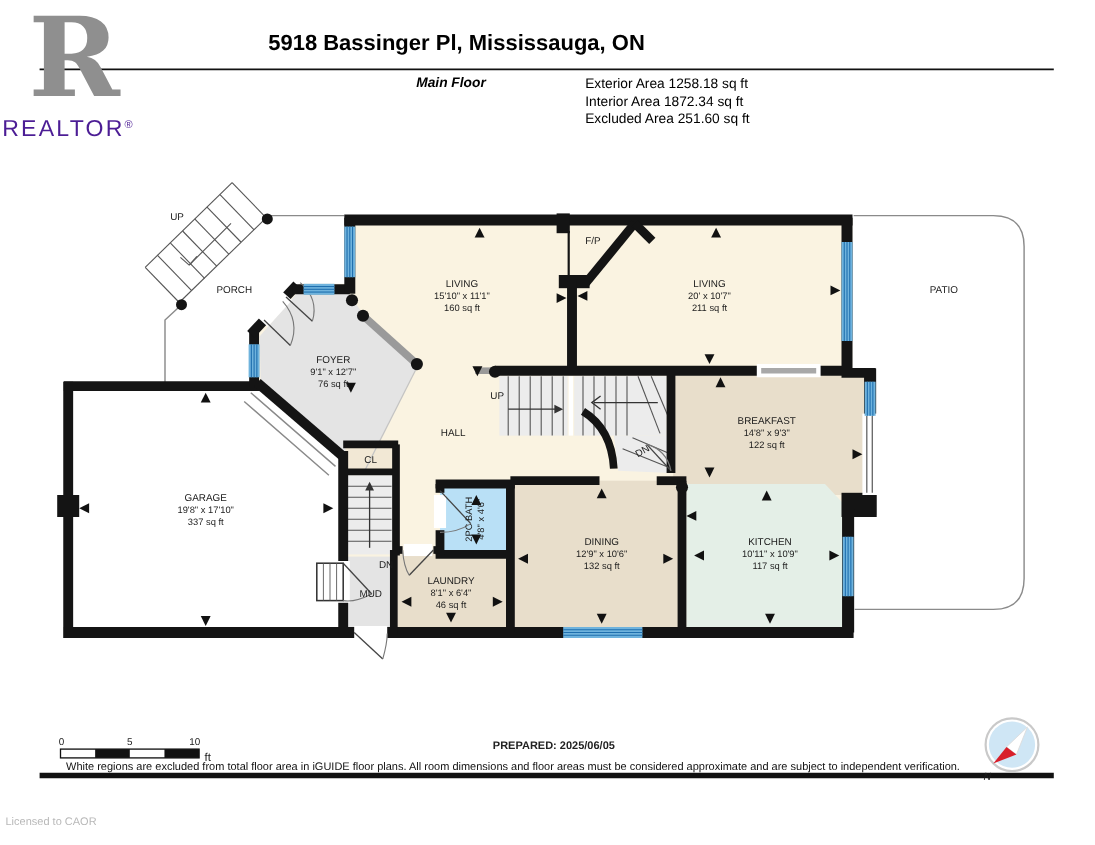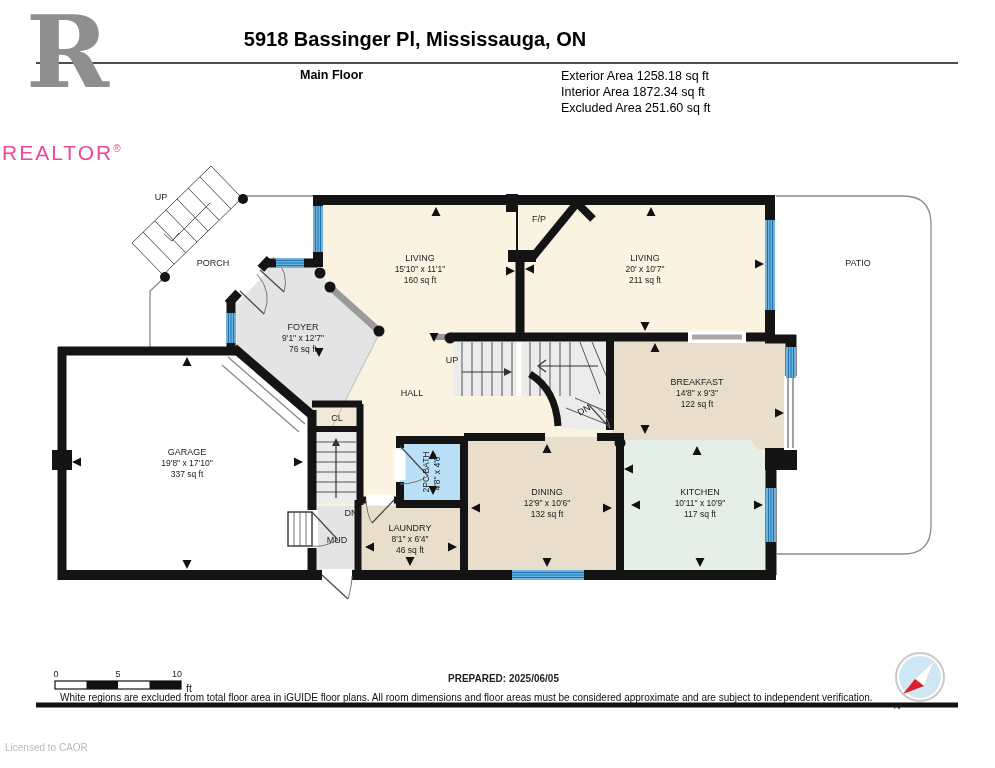--- a/index.html
+++ b/index.html
@@ -12,25 +12,25 @@
   .wall{stroke:#141414;fill:none;stroke-linecap:butt;}
   .thin{stroke:#8a8a8a;stroke-width:1.3;fill:none;}
   .tread{stroke:#555;stroke-width:1;fill:none;}
   .doorline{stroke:#444;stroke-width:1.2;fill:none;}
   .arc{stroke:#777;stroke-width:1;fill:none;}
   .dot{fill:#141414;}
   .arrow{fill:#111;}
   .win{fill:#6fb3dd;}
   .winstripe{stroke:#1f6fae;stroke-width:1;}
   .logo-r{position:absolute;left:26px;top:2px;font-family:"DejaVu Serif",serif;font-weight:bold;font-size:100px;line-height:1;color:#8f8f8f;}
-  .logo-text{position:absolute;left:2px;top:106px;font-size:21px;letter-spacing:2px;color:#ec4899;margin-top:35px;}
+  .logo-text{position:absolute;left:2px;top:106px;font-size:21px;letter-spacing:2px;color:#4c1d95;}
   .logo-text sup{font-size:10px;}
   .title{position:absolute;left:0;top:28px;width:830px;text-align:center;font-size:20px;font-weight:bold;color:#000;}
-  .floor-label{position:absolute;left:300px;top:68px;width:220px;text-align:left;font-size:12.5px;font-weight:bold;color:#000;}
-  .area-lines{position:absolute;left:532px;top:68px;font-size:12.5px;color:#000;line-height:16px;margin-left:29px;}
+  .floor-label{position:absolute;left:300px;top:68px;width:220px;text-align:center;font-size:12.5px;font-weight:bold;color:#000;font-style:italic;}
+  .area-lines{position:absolute;left:532px;top:68px;font-size:12.5px;color:#000;line-height:16px;}
   .prepared{position:absolute;left:448px;top:673px;font-size:10px;font-weight:600;color:#222;}
   .disclaimer{position:absolute;left:60px;top:692px;font-size:10px;color:#111;}
   .licensed{position:absolute;left:5px;top:742px;font-size:10px;color:#b8b8b8;}
 </style>
 </head>
 <body>
 
 <svg id="plan-svg" width="995" height="768" viewBox="0 0 995 768">
   <defs>
     <symbol id="arr" overflow="visible">

